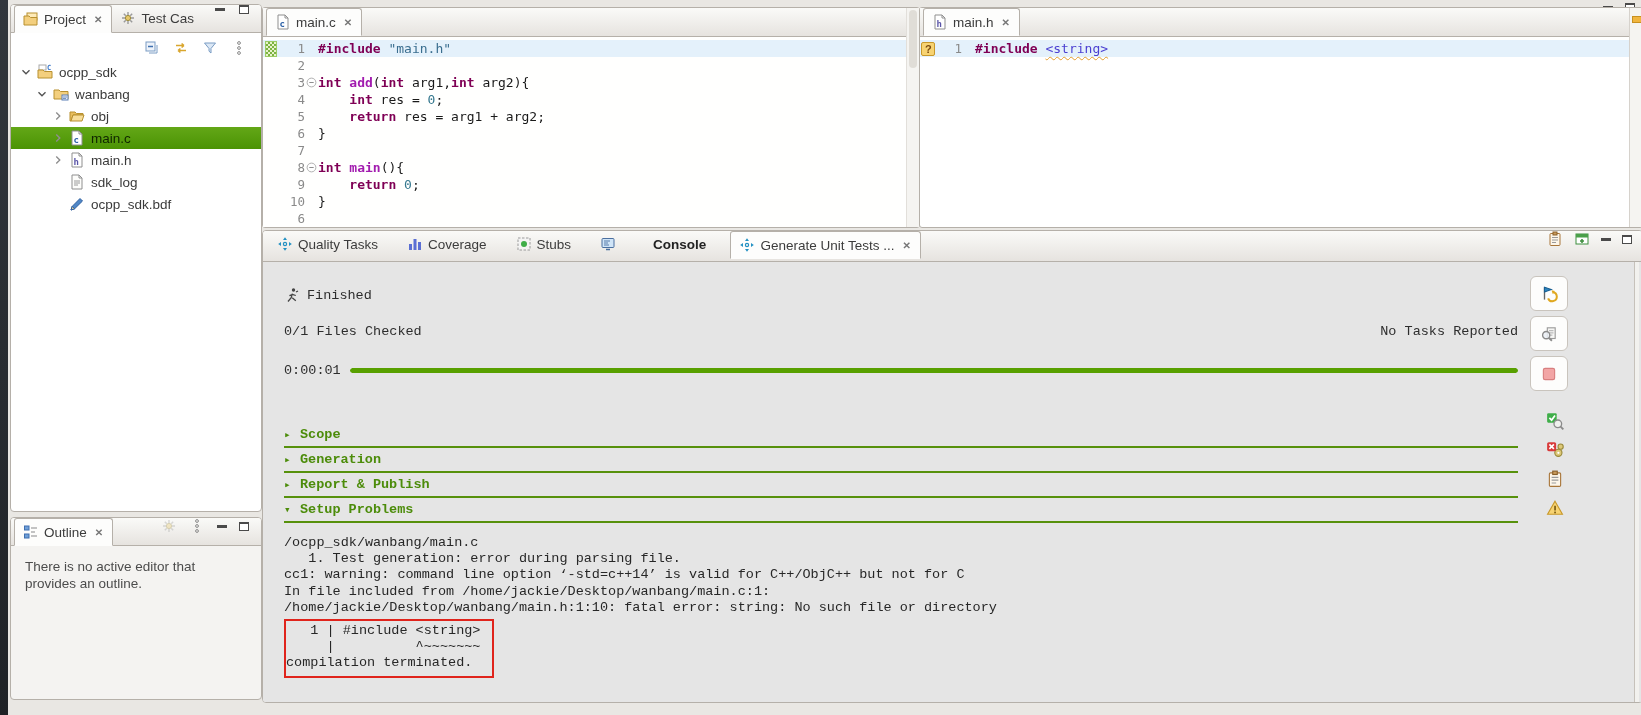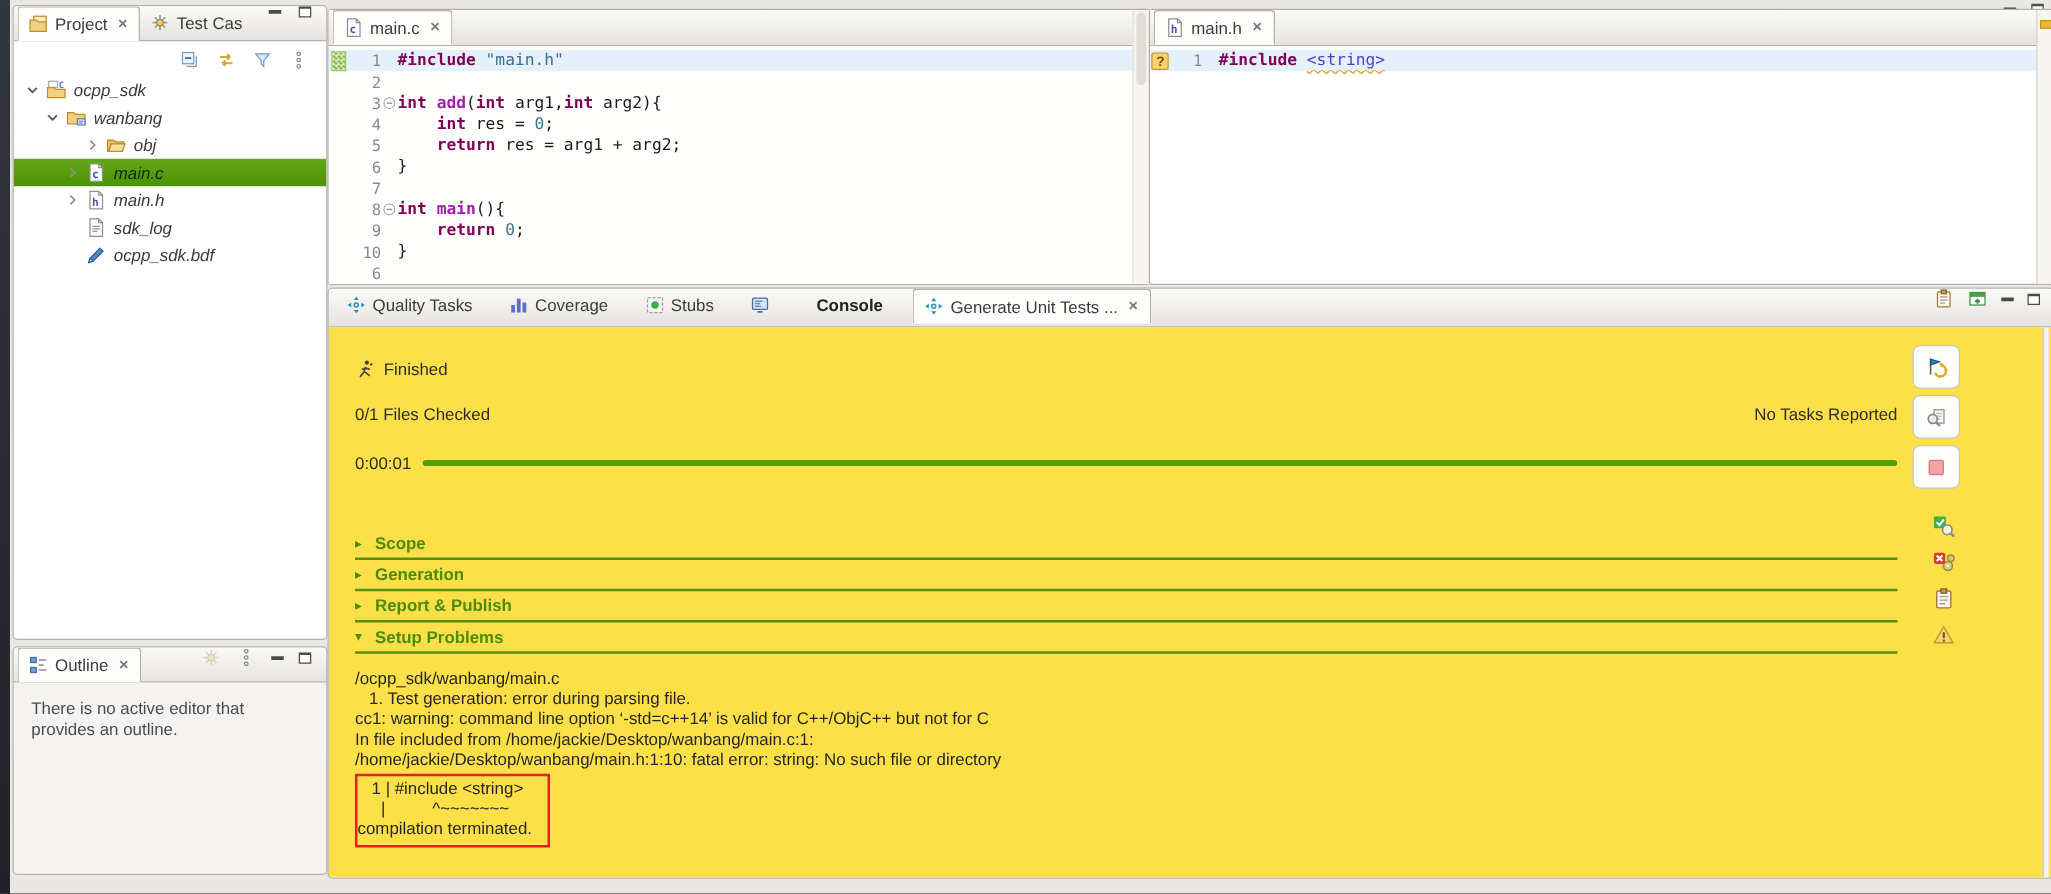--- a/index.html
+++ b/index.html
@@ -24,21 +24,21 @@
   .icon{display:inline-flex;width:16px;height:16px;flex:0 0 auto;}
   .icon svg{width:100%;height:100%;}
 
   
   #project-panel{left:2px;top:4px;width:250px;height:506px;}
   #project-toolbar{display:flex;justify-content:flex-end;align-items:center;gap:13px;padding:7px 14px 5px 0;background:#fff;}
   #project-tree{font-size:13.5px;color:#3a3a3a;}
   .tree-row{display:flex;align-items:center;height:22px;gap:4px;}
   .tree-row .expander{width:14px;height:14px;display:inline-flex;}
   .tree-row.selected{background:linear-gradient(180deg,#63a717,#4b9304);color:#102600;}
-  .tree-label{padding-left:2px;font-style:italic;}
+  .tree-label{padding-left:2px;}
 
   
   #outline-panel{left:2px;top:517px;width:250px;height:181px;background:#f4f3f1;}
   #outline-msg{padding:12px 14px;font-size:13.5px;color:#4c4c4c;line-height:17px;background:#f4f3f1;}
   .dim{opacity:.35;}
 
   
   .editor{position:absolute;background:#fff;border:1px solid #b5b0a9;border-radius:3px;}
   #editor-c{left:254px;top:7px;width:656px;height:219px;}
   #editor-h{left:911px;top:7px;right:-2px;height:219px;}
@@ -59,21 +59,21 @@
   .num{color:#35788f;}
   .inc{color:#4a3fd1;text-decoration:underline wavy #e39d2b 1px;text-underline-offset:3px;}
   .vscroll{position:absolute;top:0;right:0;bottom:0;width:12px;background:#f5f4f1;border-left:1px solid #e2dfda;}
   .vscroll .thumb{position:absolute;top:2px;left:2px;right:2px;height:58px;background:#e0ddd7;border-radius:4px;}
   #h-ruler{position:absolute;top:0;right:0;bottom:0;width:12px;background:#f5f4f1;border-left:1px solid #d6d2cc;}
   #h-ruler .mark{position:absolute;top:8px;left:2px;width:8px;height:5px;background:#f0b53e;border:1px solid #c8901f;}
 
   
   #bottom-panel{left:254px;top:230px;right:-2px;bottom:12px;}
   #bottom-panel .tabbar{height:30px;padding-left:6px;gap:12px;}
-  #bottom-body{position:absolute;left:0;top:31px;right:0;bottom:0;background:#fde047;overflow:hidden;}
+  #bottom-body{position:absolute;left:0;top:31px;right:0;bottom:0;background:#e5e5e5;overflow:hidden;font-family:Liberation Mono, monospace;}
   #bottom-right-icons{margin-left:auto;display:flex;align-items:center;gap:11px;padding:0 10px 6px 0;}
   #status-block{margin-left:21px;}
   #status-state{display:flex;align-items:center;gap:7px;margin-top:25px;font-size:13.5px;color:#2d2d2d;}
   #files-row{margin-top:21px;font-size:13.5px;color:#2d2d2d;position:relative;margin-right:124px;}
   #no-tasks{position:absolute;right:0;top:0;}
   #progress-row{display:flex;align-items:center;gap:9px;margin-top:24px;margin-right:124px;}
   #elapsed{font-size:13.5px;color:#2d2d2d;}
   #progress-track{flex:1;height:5px;border-radius:3px;background:#e9e9e9;overflow:hidden;}
   #progress-fill{height:100%;background:#58a000;border-radius:3px;}
   #sections{margin:45px 124px 0 21px;}
@@ -193,21 +193,21 @@
             </span>
             <span class="icon">
               <svg viewBox="0 0 16 16">
                 <path d="M1 4h5l1.5 1.5H15V13H1z" fill="#f3cf7e" stroke="#b8902f"></path>
                 <rect x="9" y="9" width="6" height="5" fill="#e8eef8" stroke="#5b7fb5"></rect>
                 <path d="M10 11h4M10 12.5h3" stroke="#5b7fb5" stroke-width="0.8"></path>
               </svg>
             </span>
             <span class="tree-label">wanbang</span>
           </div>
-          <div class="tree-row" style="padding-left: 56px;">
+          <div class="tree-row" style="padding-left: 40px;">
             <span class="expander">
               <svg viewBox="0 0 16 16">
                 <path d="M6 4l4 4-4 4" fill="none" stroke="#8e8e8e" stroke-width="1.6"></path>
               </svg>
             </span>
             <span class="icon">
               <svg viewBox="0 0 16 16">
                 <path d="M1 4h5l1.5 1.5H14V7H4L2 13H1z" fill="#e8bd5e" stroke="#b8902f"></path>
                 <path d="M4 7h11l-2 6H2z" fill="#f7dd9a" stroke="#b8902f"></path>
               </svg>

